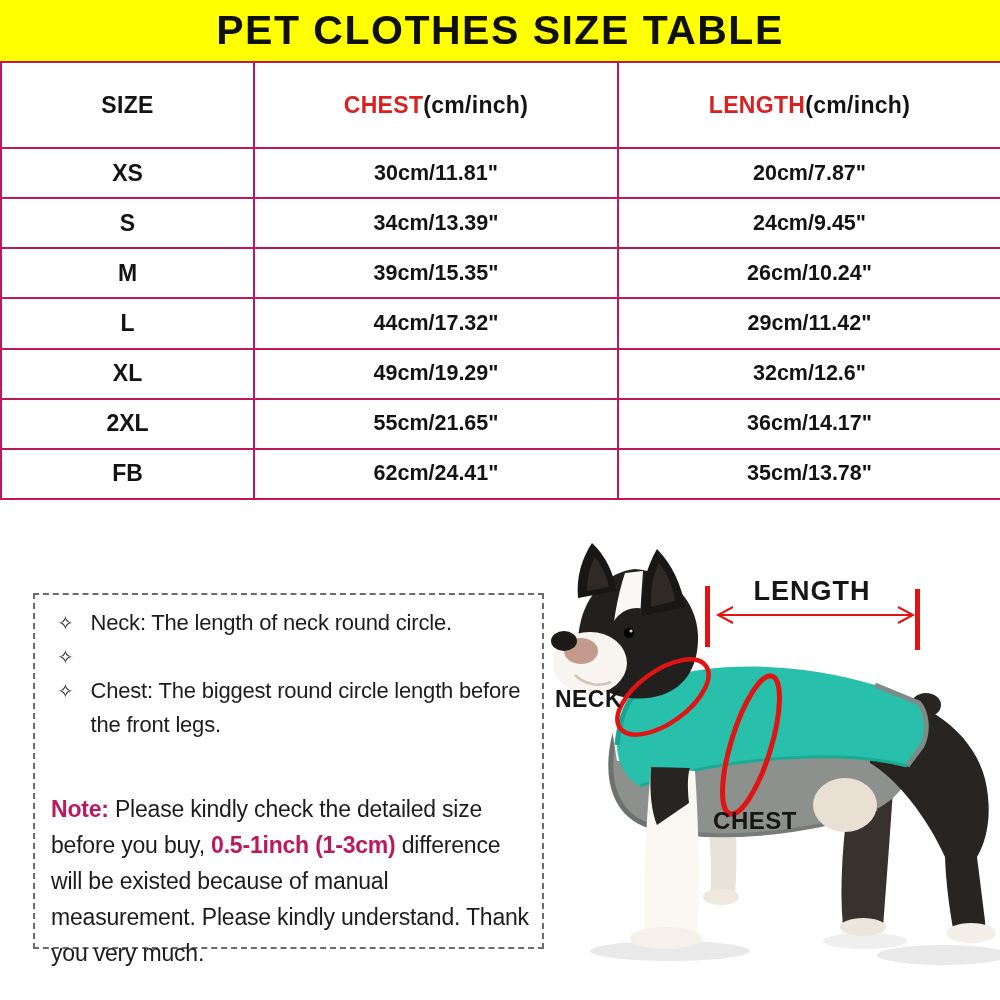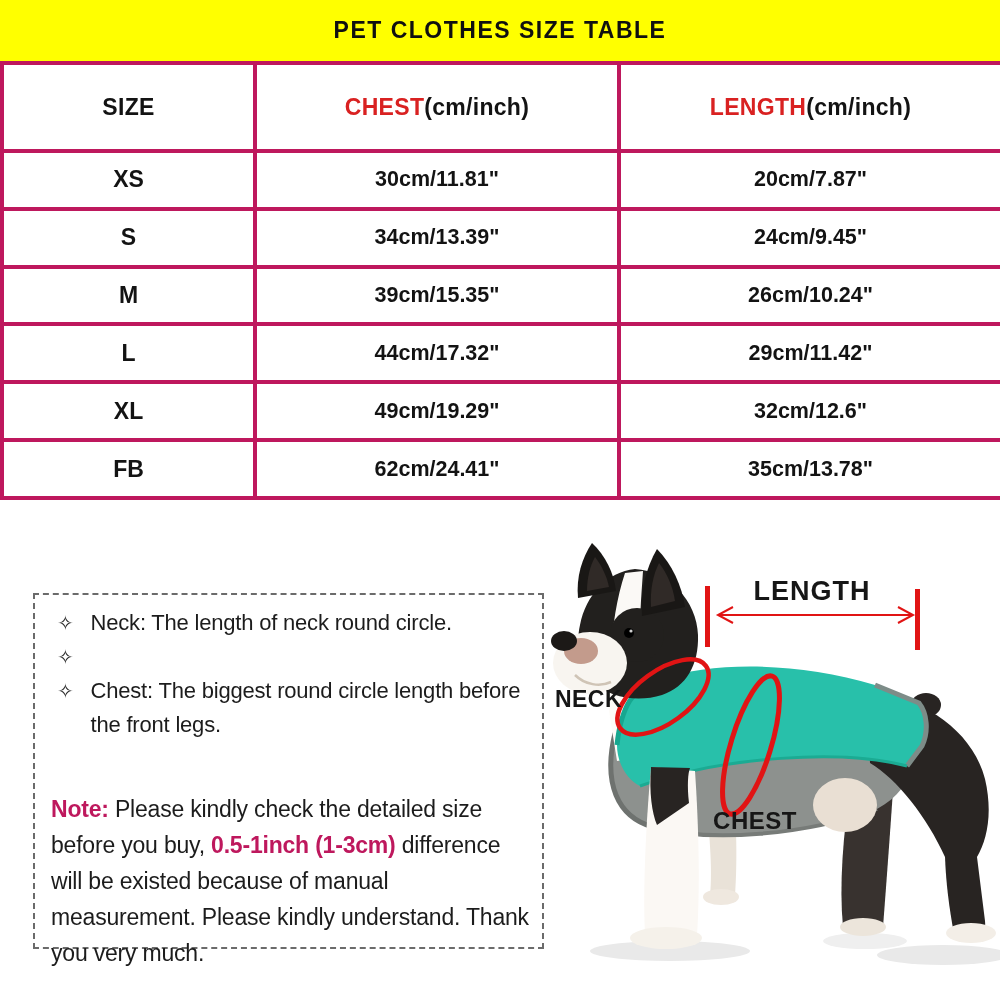--- a/index.html
+++ b/index.html
@@ -2,26 +2,26 @@
 <html><head>
 <meta charset="utf-8">
 <style>
   html,body{margin:0;padding:0;background:#ffffff;}
   .canvas{position:relative;width:1000px;height:1000px;background:#ffffff;overflow:hidden;
           font-family:"Liberation Sans","DejaVu Sans",sans-serif;color:#111;}
 
   
   .banner{position:absolute;left:0;top:0;width:1000px;height:61px;background:#ffff00;
           display:flex;align-items:center;justify-content:center;}
-  .banner .title{font-size:23px;font-weight:bold;letter-spacing:1.5px;color:#101010;}
+  .banner .title{font-size:41px;font-weight:bold;letter-spacing:1.5px;color:#101010;}
 
   
   table.size-table{position:absolute;left:0;top:61px;width:1000px;height:439px;
                    border-collapse:collapse;table-layout:fixed;}
-  .size-table th,.size-table td{border:4px solid #be185d;text-align:center;
+  .size-table th,.size-table td{border:2px solid #be185d;text-align:center;
                    font-weight:bold;color:#131313;padding:7px;}
   .size-table thead th{height:70px;font-size:23px;letter-spacing:0.3px;}
   .size-table tbody td{font-size:21.5px;}
   .size-table tbody td.size-cell{font-size:23px;}
   .red-text{color:#d92121;}
 
   
   .notes-box{position:absolute;left:33px;top:593px;width:511px;height:356px;
              border:2px dashed #6b6b6b;box-sizing:border-box;padding:11px 6px 0 12px;}
   ul.bullets{list-style:none;margin:0;padding:0;}
@@ -86,20 +86,25 @@
       </tr>
       <tr>
         <td class="size-cell">L</td>
         <td>44cm/17.32"</td>
         <td>29cm/11.42"</td>
       </tr>
       <tr>
         <td class="size-cell">XL</td>
         <td>49cm/19.29"</td>
         <td>32cm/12.6"</td>
+      </tr>
+      <tr>
+        <td class="size-cell">2XL</td>
+        <td>55cm/21.65"</td>
+        <td>36cm/14.17"</td>
       </tr>
       <tr>
         <td class="size-cell">FB</td>
         <td>62cm/24.41"</td>
         <td>35cm/13.78"</td>
       </tr>
     </tbody>
   </table>
 
   <div class="notes-box">

